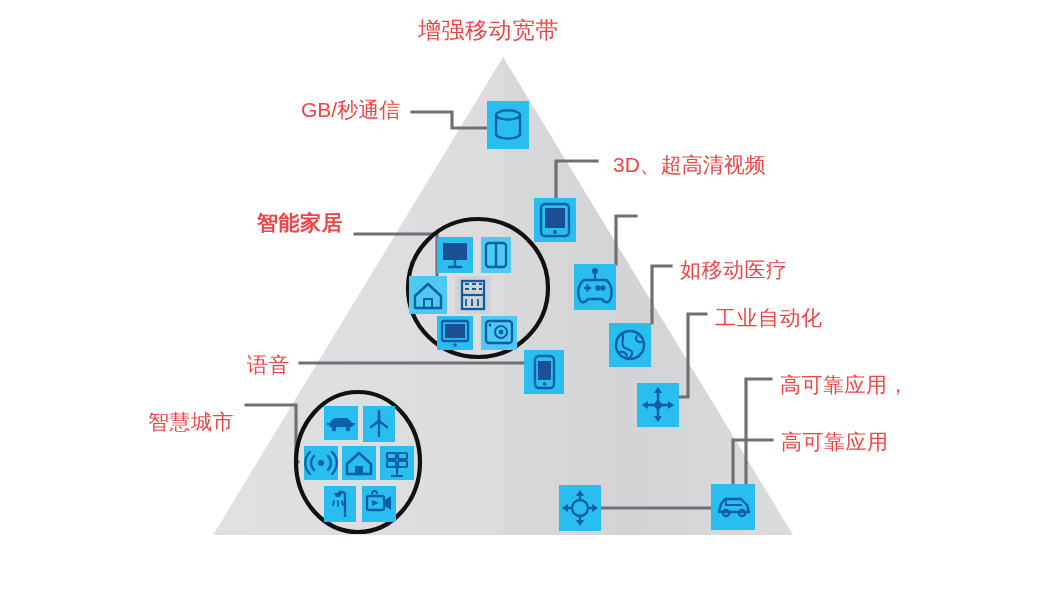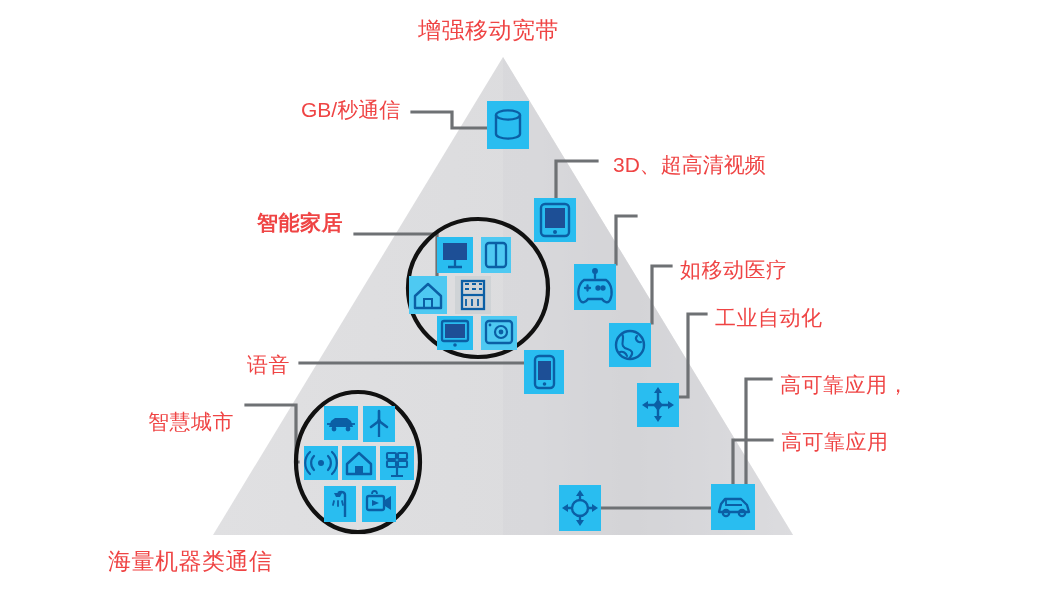--- a/index.html
+++ b/index.html
@@ -274,21 +274,20 @@
         <rect x="367" y="496" width="17" height="14" rx="2" fill="none" stroke="#0b5fa5" stroke-width="2.3"></rect>
         <polygon points="385,500 391,496 391,510 385,506" fill="#0b5fa5"></polygon>
         <polygon points="372,500 379,503 372,506" fill="#0b5fa5"></polygon>
         <path d="M372,494 C372,490 377,490 377,494" fill="none" stroke="#0b5fa5" stroke-width="1.8"></path>
       </g>
     </g>
   </svg>
 
   <div class="label corner" style="left:418px; top:16px;">增强移动宽带</div>
 
-  <div class="label corner" style="left:108px; top:547px;">海量机器类通信</div>
 
 
   <div class="label bold" style="left:301px; top:97px;">GB/秒通信</div>
 
   <div class="label bold" style="left:613px; top:152px;">3D、超高清视频</div>
 
 
   <div class="label" style="left:680px; top:257px;">如移动医疗</div>
 
   <div class="label" style="left:715px; top:305px;">工业自动化</div>

